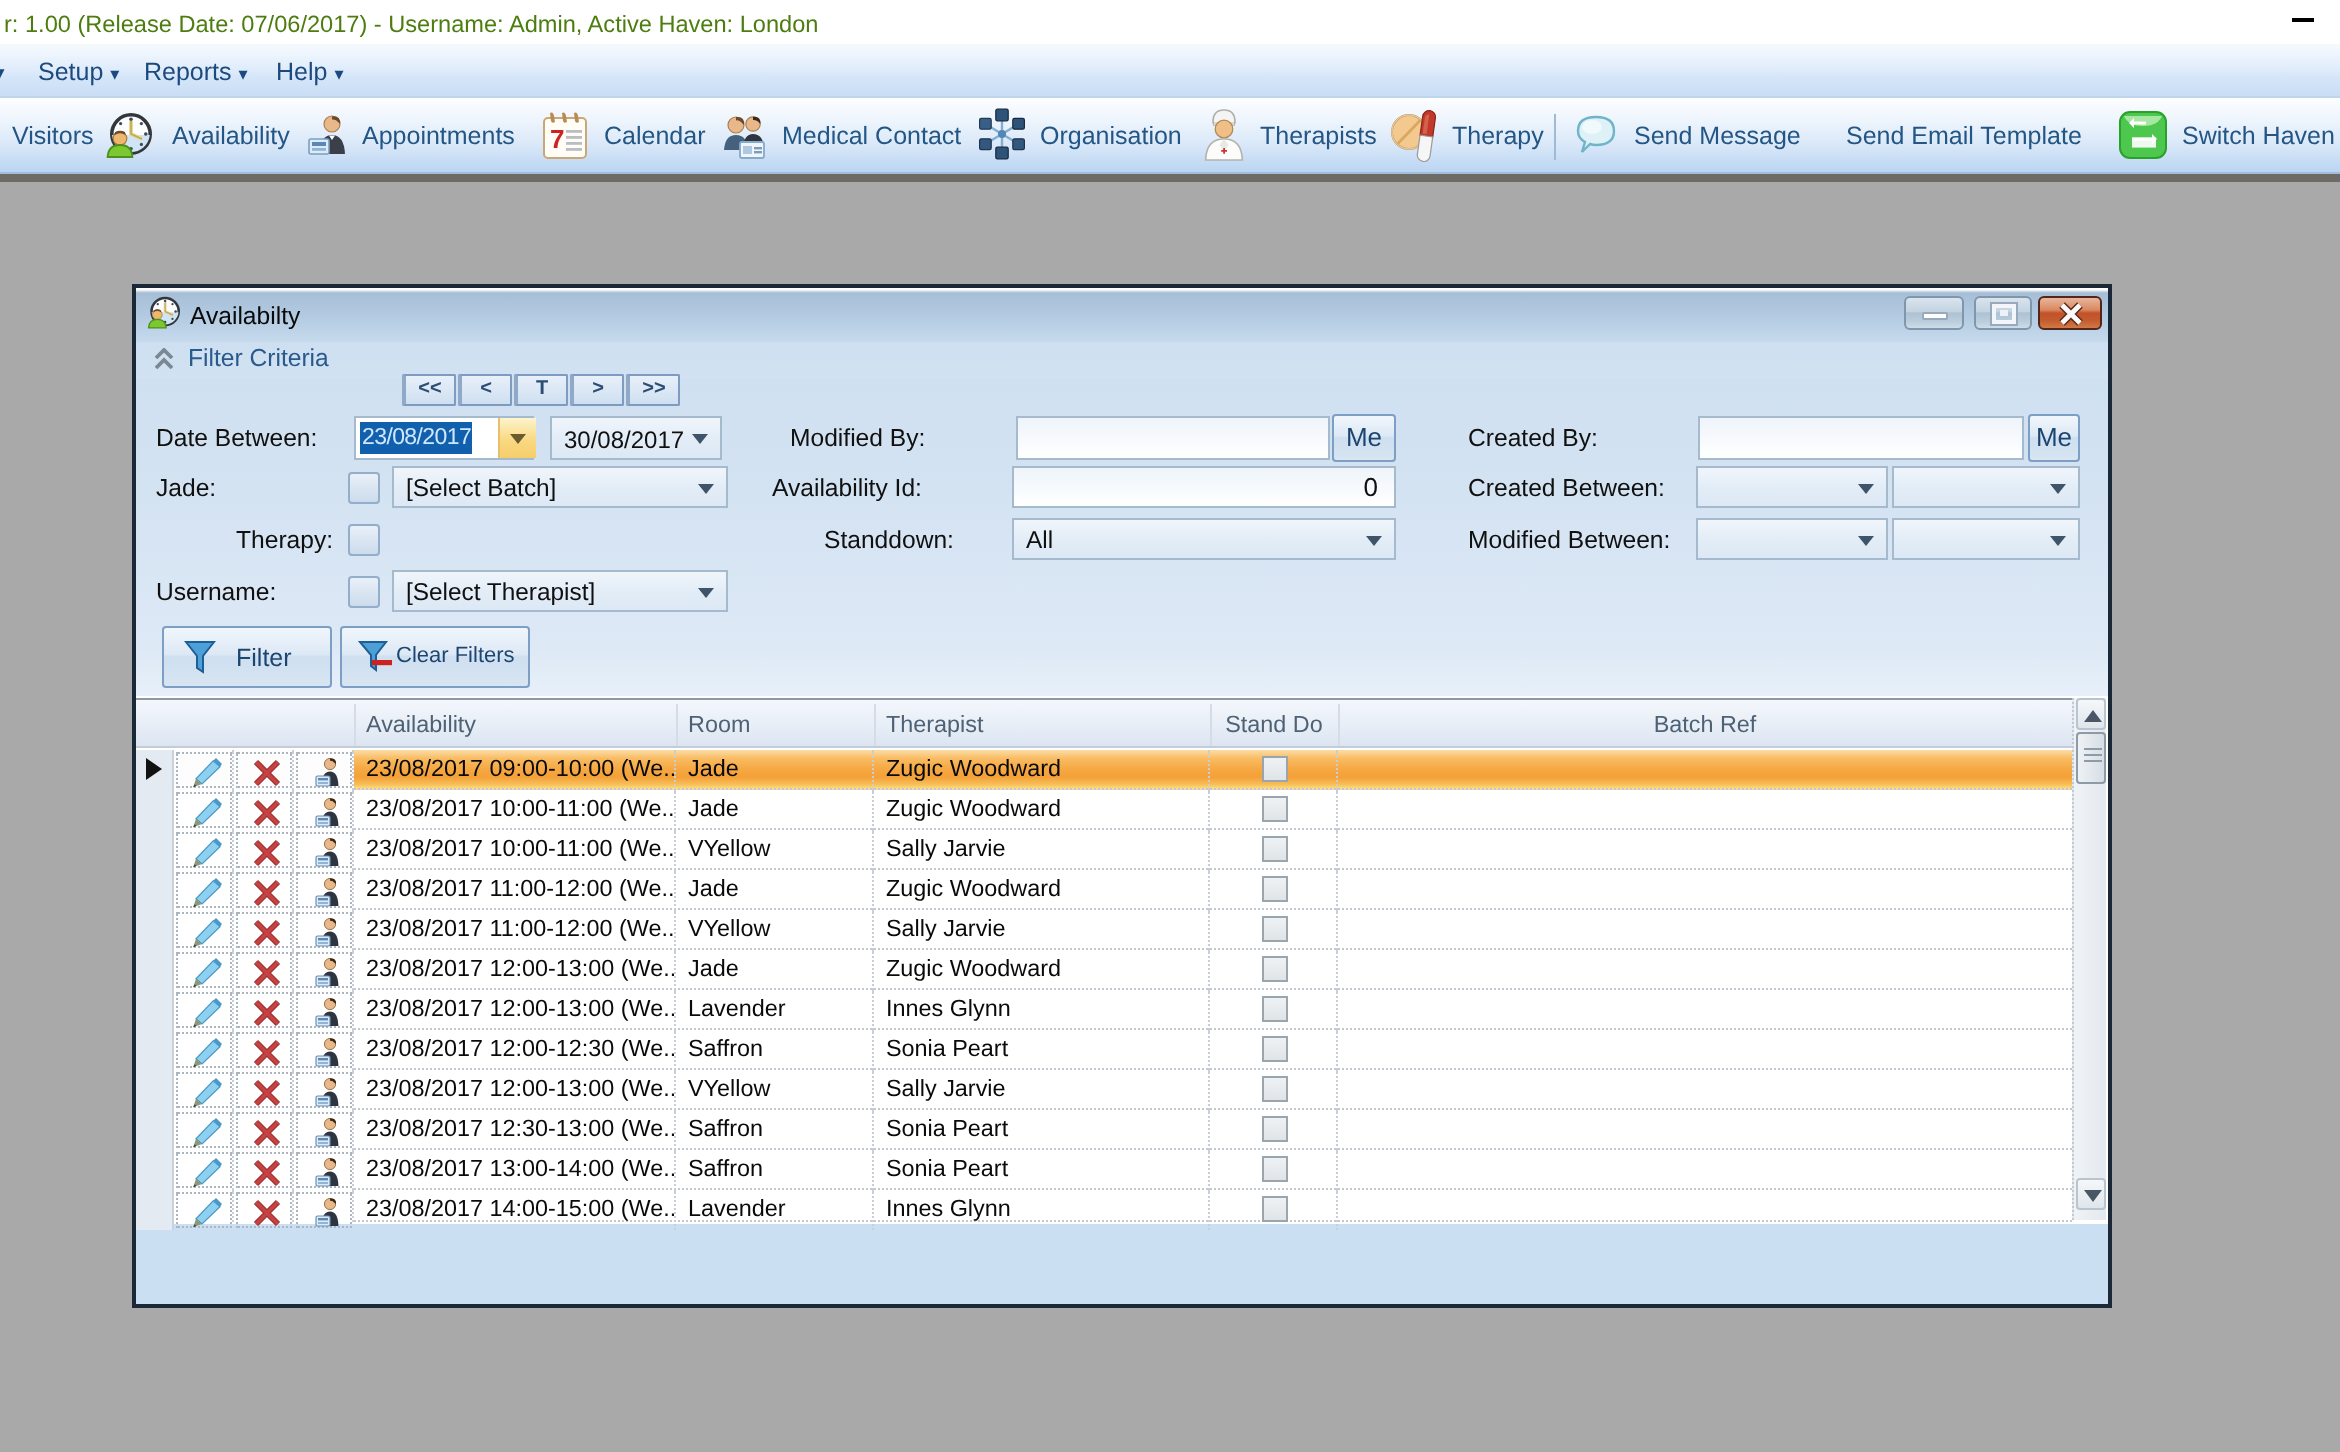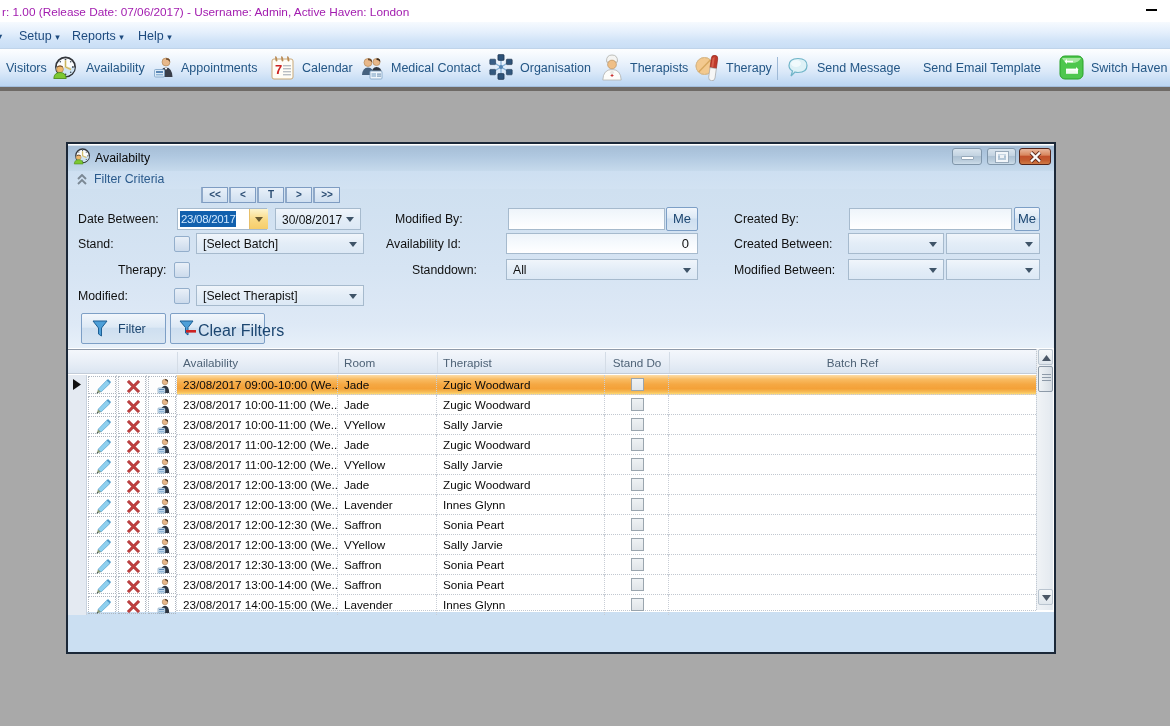--- a/index.html
+++ b/index.html
@@ -1,21 +1,21 @@
 <!DOCTYPE html>
 <html><head>
 <meta charset="utf-8">
 <style>
 * { margin:0; padding:0; box-sizing:border-box; }
 html,body { width:1170px; height:726px; overflow:hidden; background:#a9a9a9;
   font-family:"Liberation Sans", sans-serif; position:relative; }
 .abs { position:absolute; }
 
 
-#topbar { left:0; top:0; width:1170px; height:22px; background:#ffffff; color:#a21caf;
+#topbar { left:0; top:0; width:1170px; height:22px; background:#ffffff; color:#4d7c0f;
   font-size:13px; }
 #menubar { left:0; top:22px; width:1170px; height:27px;
   background:linear-gradient(180deg,#f6fafe 0%,#e4effc 40%,#d2e4f8 70%,#c9def5 100%);
   border-bottom:1px solid #c0d4ea; }
 .mitem { position:absolute; top:7px; font-size:12.5px; color:#1d4a7e; }
 #toolbar { left:0; top:49px; width:1170px; height:38px;
   background:linear-gradient(180deg,#fdfeff 0%,#ebf3fc 35%,#d8e7f8 65%,#c2daf4 90%,#bbd5f2 100%);
   border-bottom:1px solid #a3bedd; }
 .titem { position:absolute; font-size:12.5px; color:#235685; top:12px; white-space:nowrap; }
 #darkline { left:0; top:87px; width:1170px; height:4px; background:#6e6a66; }
@@ -261,21 +261,21 @@
       <span class="cv" style="font-size:12px;top:4px;">30/08/2017</span>
       <span class="arr"></span>
     </div>
   <div class="lbl" style="left:327px;top:68px;">Modified By:</div>
   <div class="tf" style="left:440px;top:64px;width:157px;height:22px;"></div>
   <div class="btn" style="left:598px;top:63px;width:32px;height:24px;text-align:center;line-height:22px;">Me</div>
   <div class="lbl" style="left:666px;top:68px;">Created By:</div>
   <div class="tf" style="left:781px;top:64px;width:163px;height:22px;"></div>
   <div class="btn" style="left:946px;top:63px;width:26px;height:24px;text-align:center;line-height:22px;">Me</div>
 
-  <div class="lbl" style="left:10px;top:93px;">Stand:</div>
+  <div class="lbl" style="left:10px;top:93px;">Jade:</div>
   <div class="ckb" style="left:106px;top:92px;"></div>
   <div class="combo" style="left:128px;top:89px;width:168px;">
       <span class="cv">[Select Batch]</span>
       <span class="arr"></span>
     </div>
   <div class="lbl" style="left:318px;top:93px;">Availability Id:</div>
   <div class="tf" style="left:438px;top:89px;width:192px;height:21px;">
       <span class="abs" style="right:8px;top:2px;">0</span>
     </div>
   <div class="lbl" style="left:666px;top:93px;">Created Between:</div>
@@ -294,39 +294,39 @@
       <span class="arr"></span>
     </div>
   <div class="lbl" style="left:666px;top:119px;">Modified Between:</div>
   <div class="combo" style="left:780px;top:115px;width:96px;">
       <span class="arr"></span>
     </div>
   <div class="combo" style="left:878px;top:115px;width:94px;">
       <span class="arr"></span>
     </div>
 
-  <div class="lbl" style="left:10px;top:145px;">Modified:</div>
+  <div class="lbl" style="left:10px;top:145px;">Username:</div>
   <div class="ckb" style="left:106px;top:144px;"></div>
   <div class="combo" style="left:128px;top:141px;width:168px;">
       <span class="cv">[Select Therapist]</span>
       <span class="arr"></span>
     </div>
 
   <div class="btn" style="left:13px;top:169px;width:85px;height:31px;">
     <svg class="abs" style="left:10px;top:6px;" width="16" height="18" viewBox="0 0 16 18">
       <path d="M1 1 L15 1 L9.5 8 L9.5 16 L6.5 14 L6.5 8 Z" fill="#4d9fd8" stroke="#1d5f94" stroke-width="1"></path>
     </svg>
     <span class="abs" style="left:36px;top:8px;font-size:12.5px;">Filter</span>
   </div>
   <div class="btn" style="left:102px;top:169px;width:95px;height:31px;">
     <svg class="abs" style="left:8px;top:6px;" width="18" height="18" viewBox="0 0 18 18">
       <path d="M1 1 L14 1 L9 7.5 L9 15 L6.5 13 L6.5 7.5 Z" fill="#4d9fd8" stroke="#1d5f94" stroke-width="1"></path>
       <rect x="7" y="10" width="10" height="2.6" fill="#cc2222"></rect>
     </svg>
-    <span class="abs" style="left:27px;top:8px;font-size:16px;">Clear Filters</span>
+    <span class="abs" style="left:27px;top:8px;font-size:11px;">Clear Filters</span>
   </div>
 <div class="abs" id="grid">
 <div class="abs" id="ghead">
 <div class="abs" style="left:109px;top:2px;width:1px;height:21px;background:#d4dce6;"></div>
 <div class="gh" style="left:115px;">Availability</div>
 <div class="abs" style="left:270px;top:2px;width:1px;height:21px;background:#d4dce6;"></div>
 <div class="gh" style="left:276px;">Room</div>
 <div class="abs" style="left:369px;top:2px;width:1px;height:21px;background:#d4dce6;"></div>
 <div class="gh" style="left:375px;">Therapist</div>
 <div class="abs" style="left:537px;top:2px;width:1px;height:21px;background:#d4dce6;"></div>

